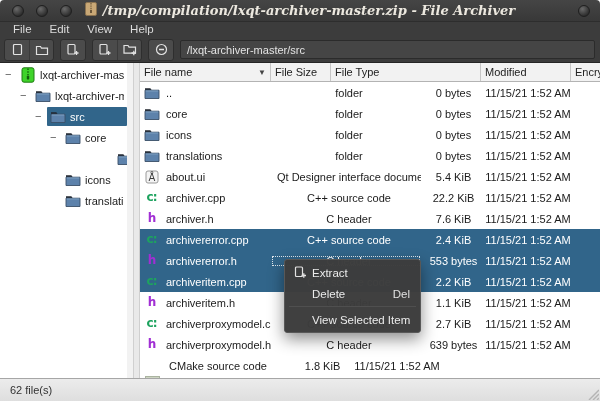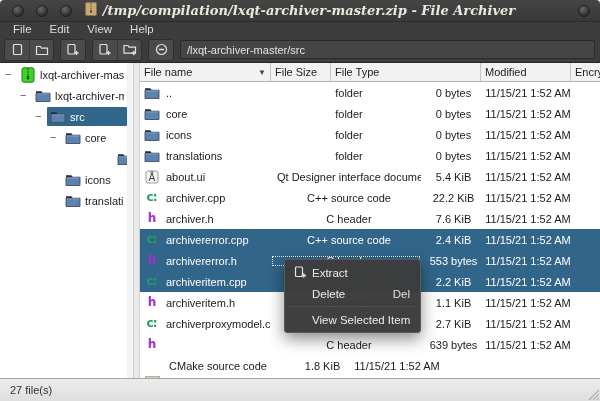--- a/index.html
+++ b/index.html
@@ -452,41 +452,42 @@
             <span class="cell type">C++ source code</span>
             <span class="cell size">2.7 KiB</span>
             <span class="cell mod">11/15/21 1:52 AM</span>
             <span class="cell enc"></span>
           </div>
           <div class="lrow">
             <span class="cell name">
               <span class="ficon">
                 <span class="ticon" style="color:#a12fd4">h</span>
               </span>
+              <span>archiverproxymodel.h</span>
             </span>
             <span class="cell type">C header</span>
             <span class="cell size">639 bytes</span>
             <span class="cell mod">11/15/21 1:52 AM</span>
             <span class="cell enc"></span>
           </div>
           <div class="lrow">
             <span class="cell type">CMake source code</span>
             <span class="cell size">1.8 KiB</span>
             <span class="cell mod">11/15/21 1:52 AM</span>
             <span class="cell enc"></span>
           </div>
           <div class="partial-row">
             <div class="sliver"></div>
           </div>
         </div>
     </div>
   </div>
 
   <div class="statusbar">
-    <span class="status-text">27 file(s)</span>
+    <span class="status-text">62 file(s)</span>
     <svg class="grip" viewBox="0 0 13 13">
       <line x1="3" y1="13" x2="13" y2="3" stroke="#b4b4b4" stroke-width="1.4"></line>
       <line x1="7" y1="13" x2="13" y2="7" stroke="#b4b4b4" stroke-width="1.4"></line>
       <line x1="11" y1="13" x2="13" y2="11" stroke="#b4b4b4" stroke-width="1.4"></line>
     </svg>
   </div>
 
   <div class="ctx" id="ctxmenu">
       <div class="ctx-item">
         <span class="mi-icon">

